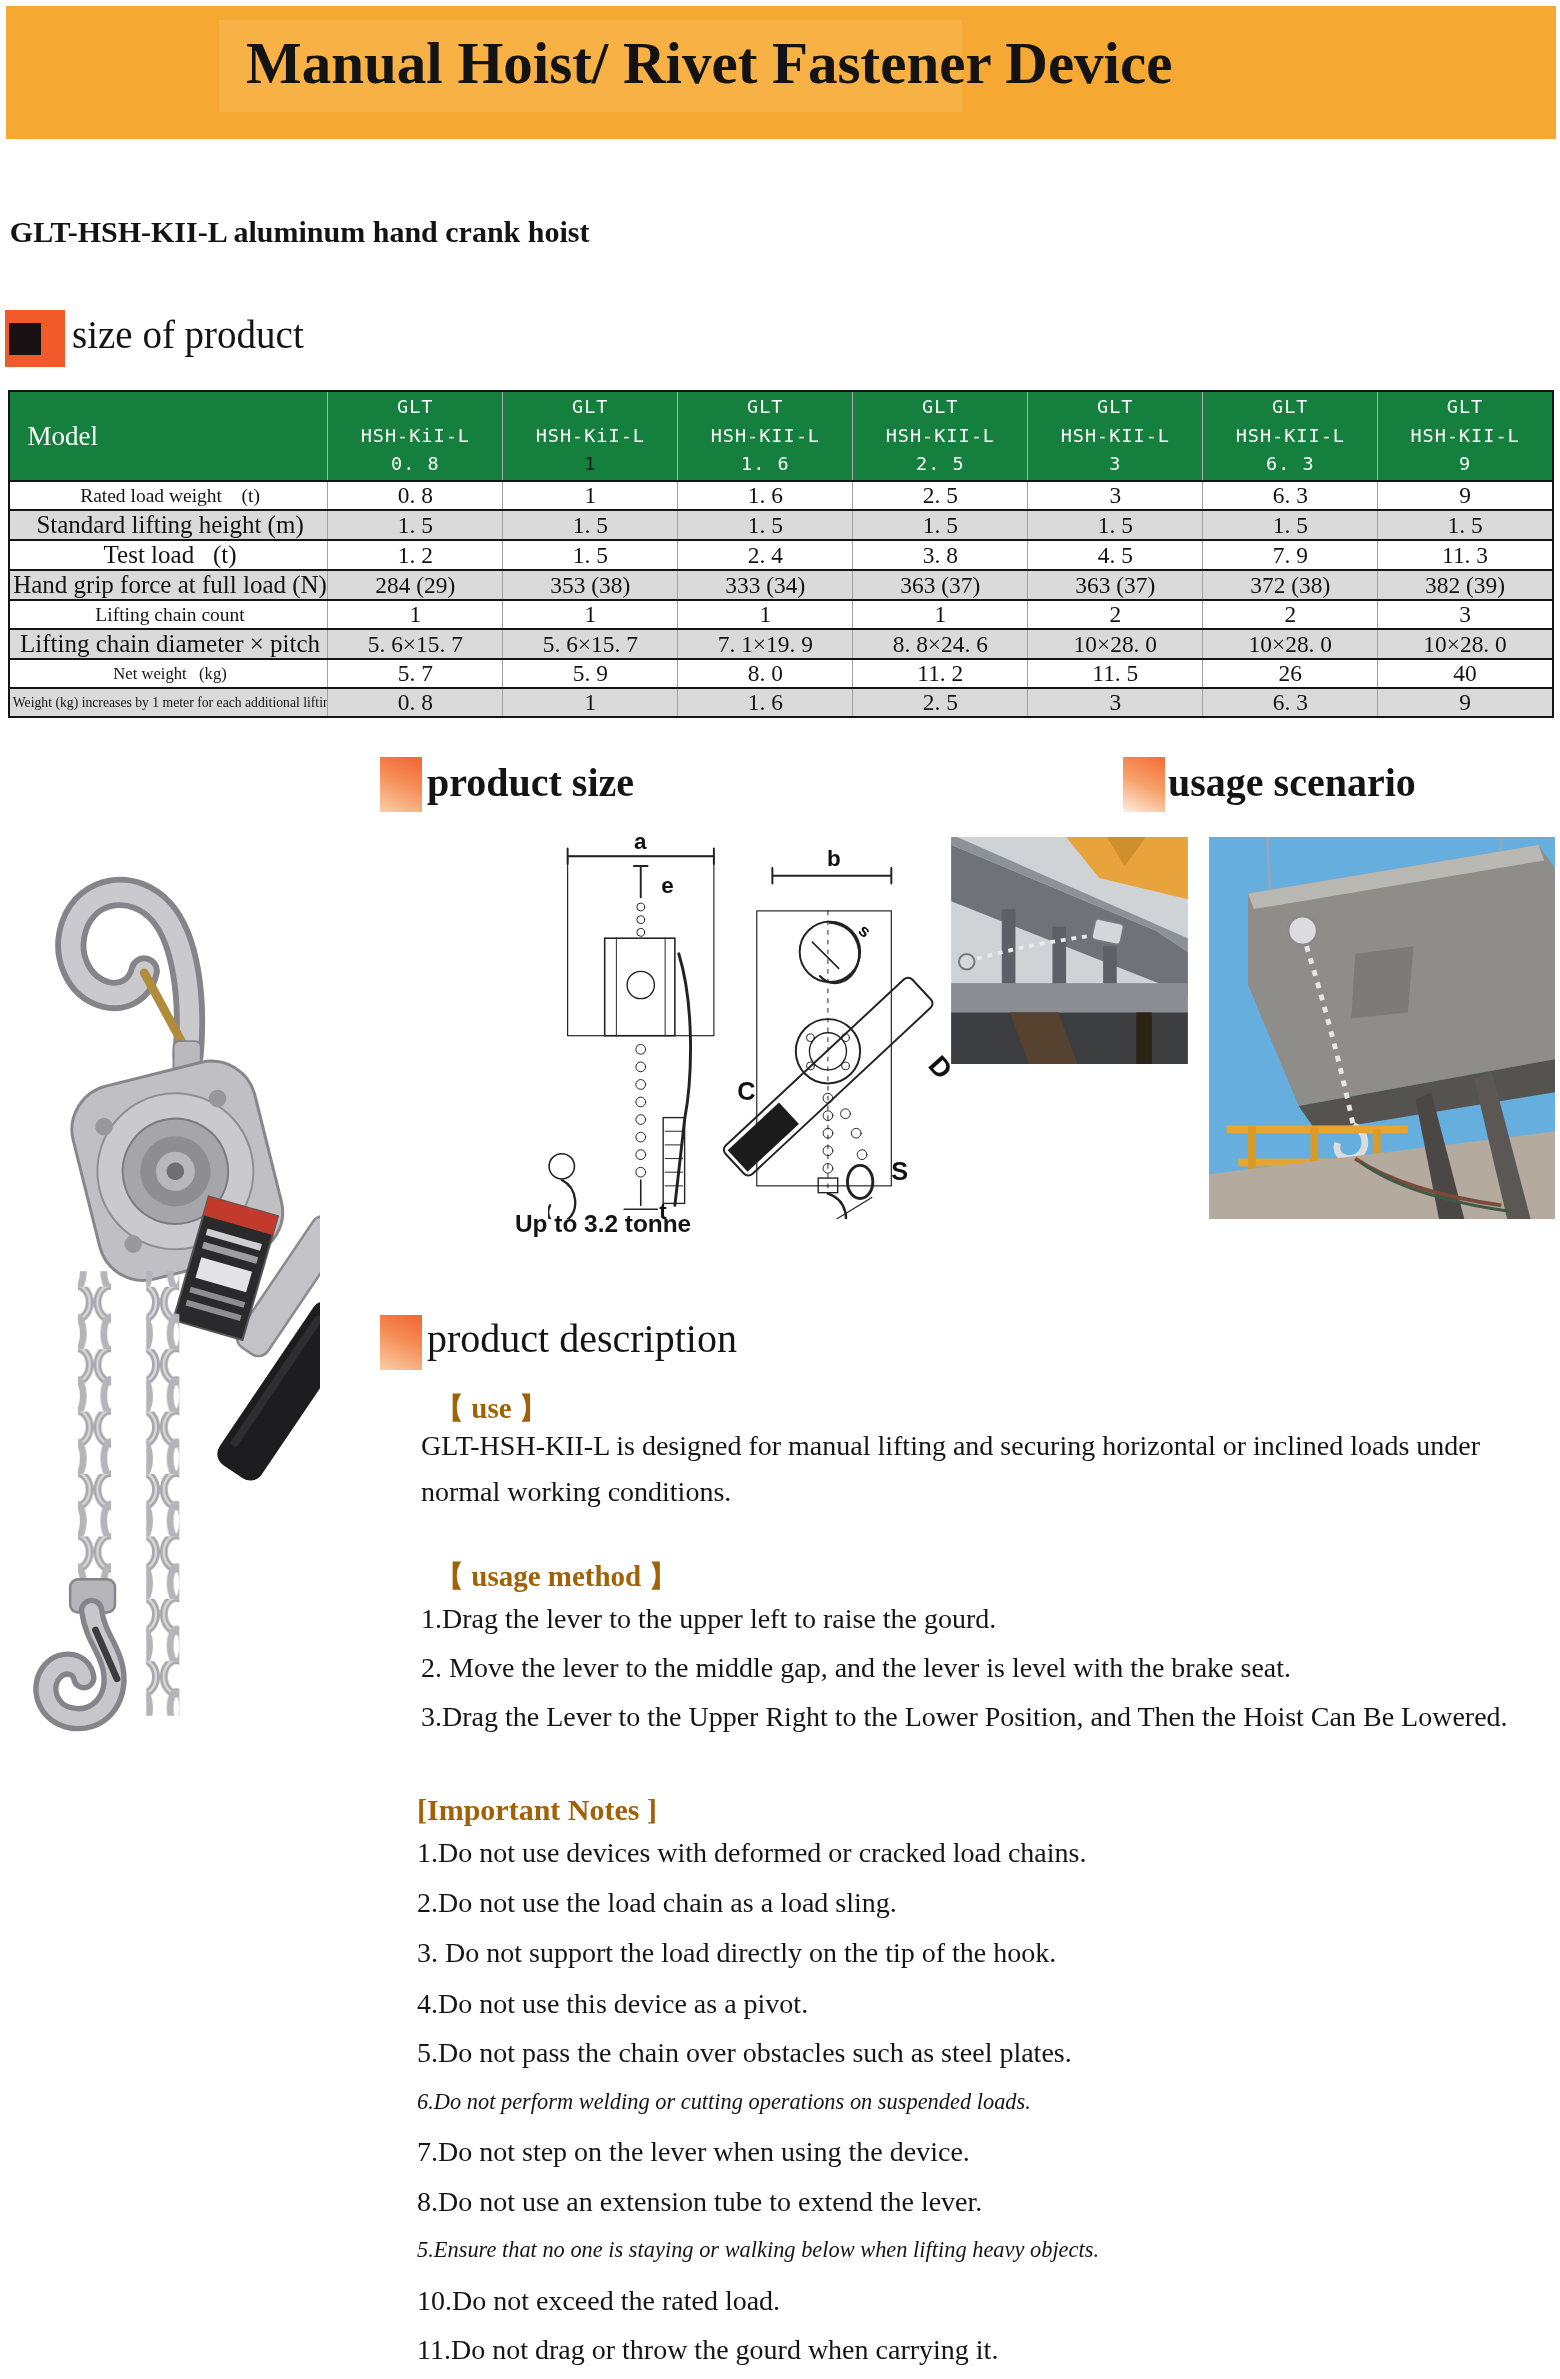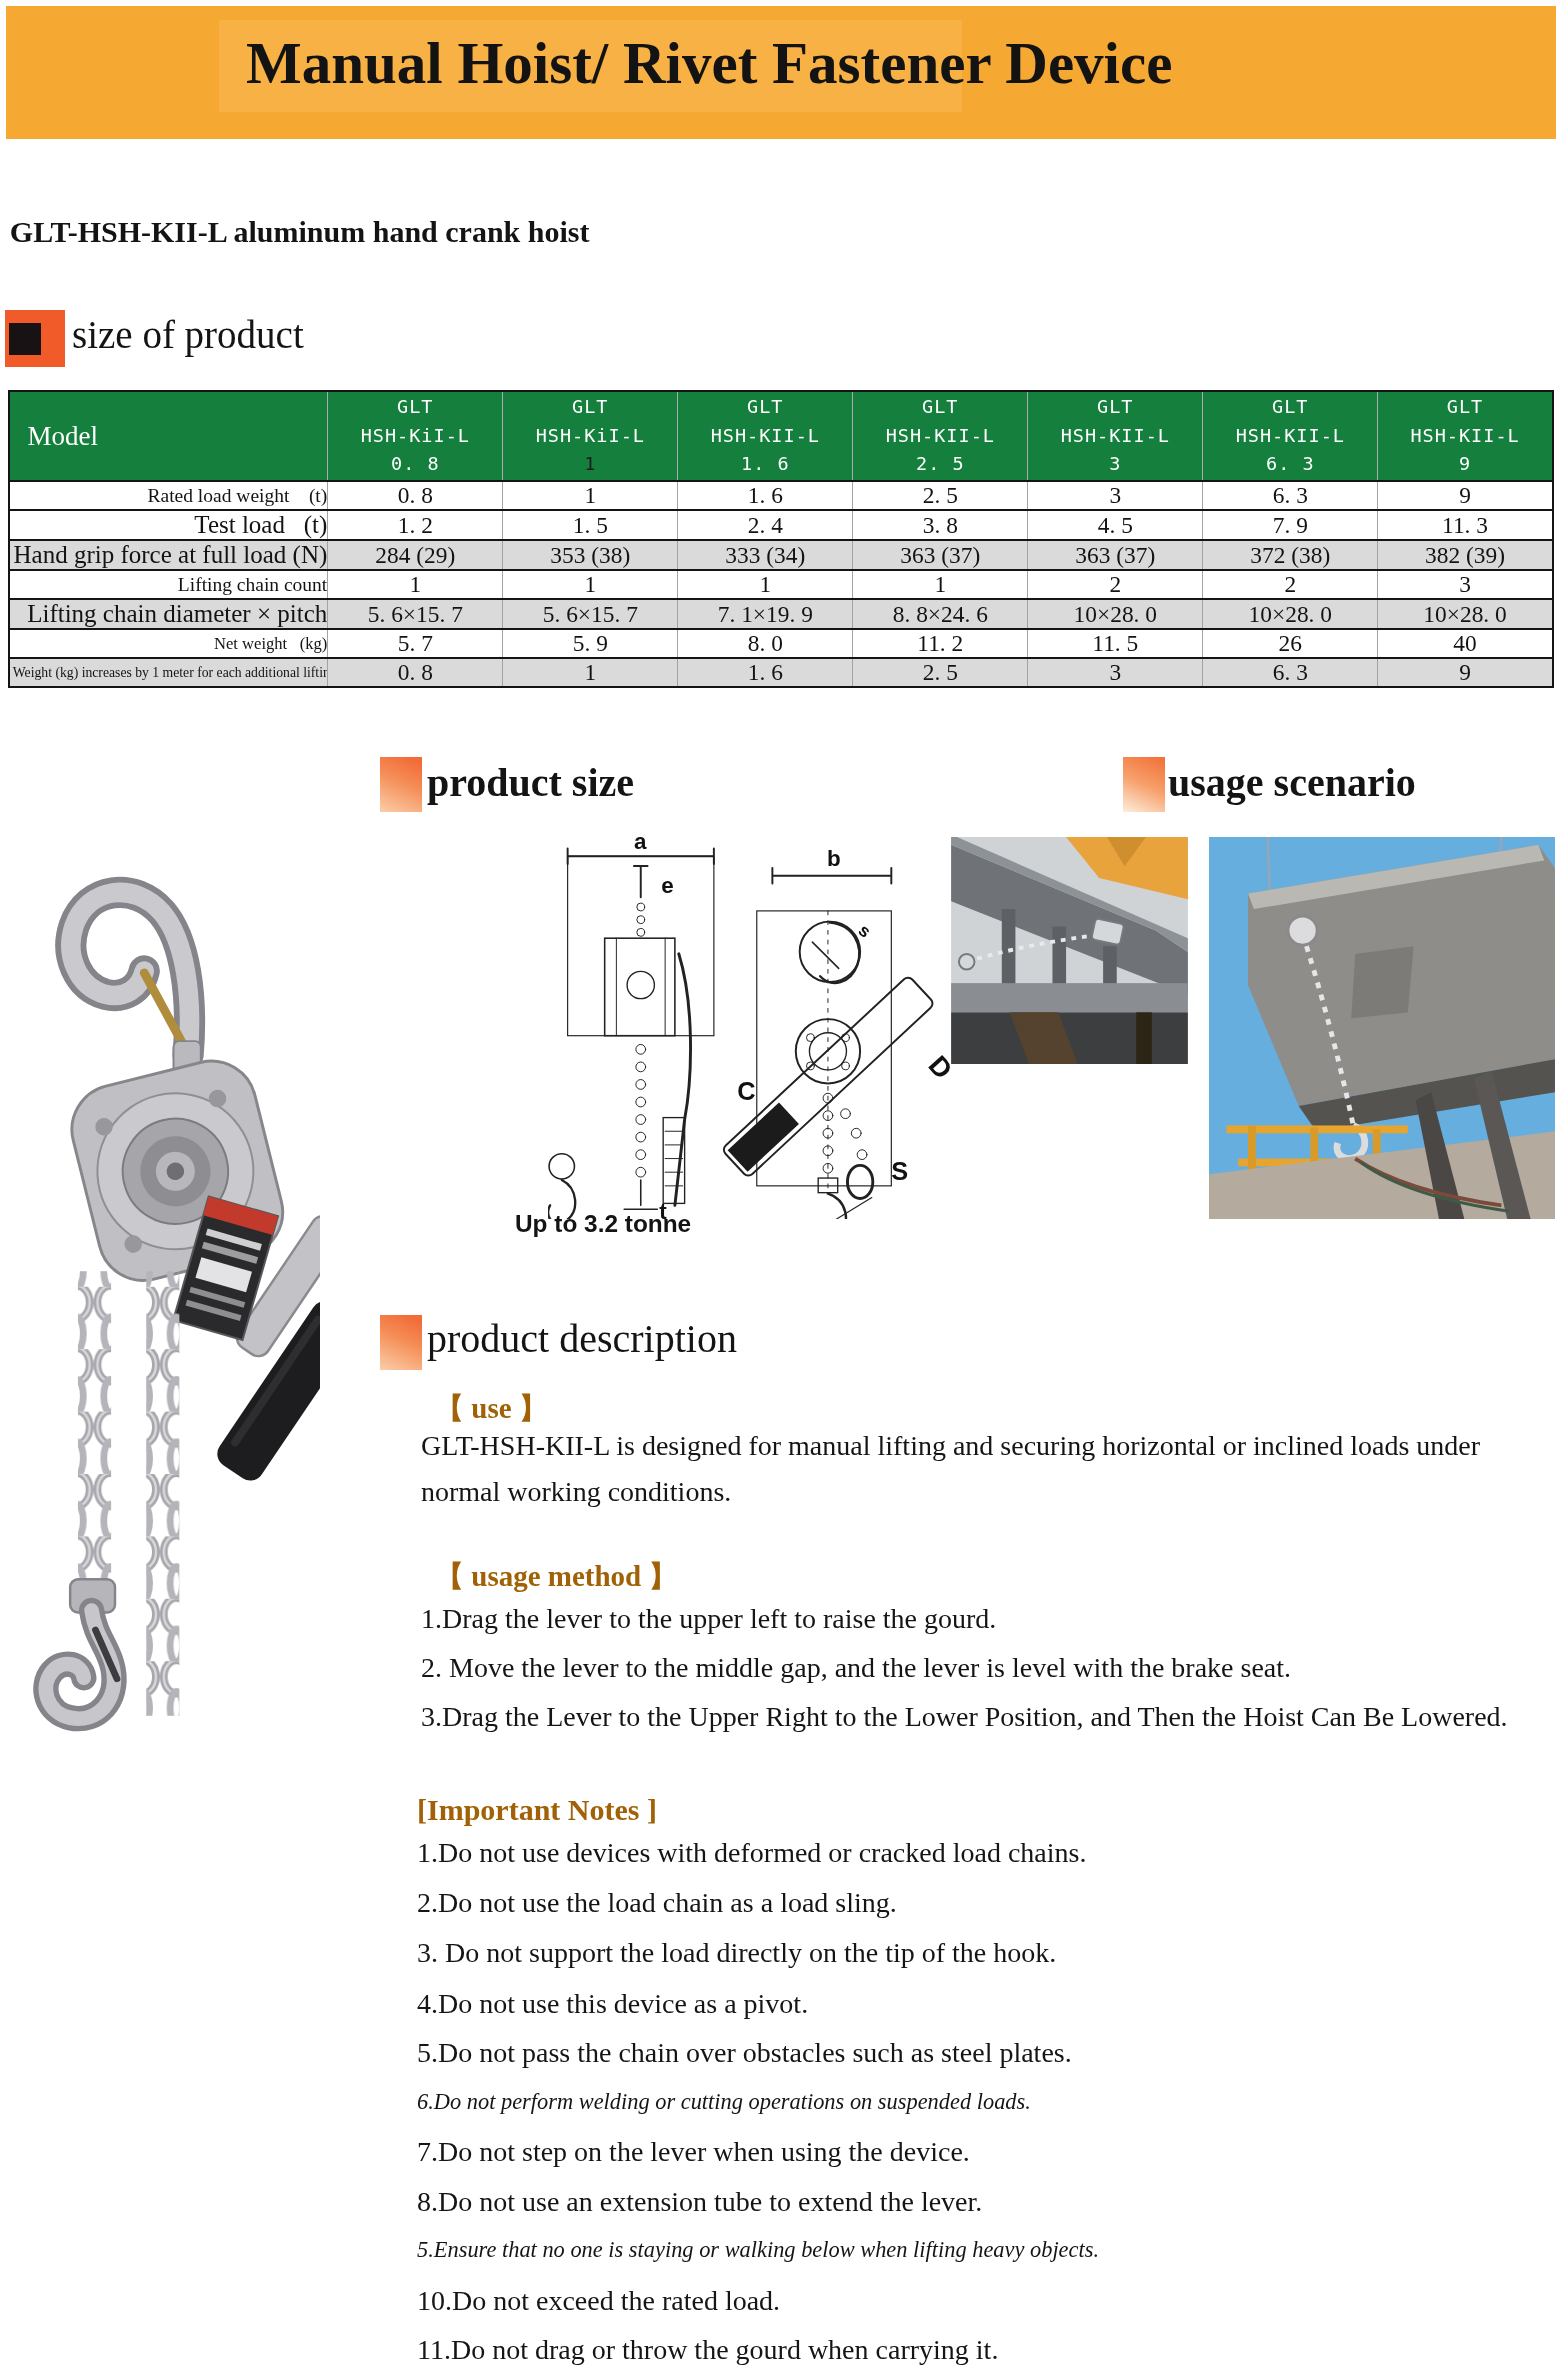--- a/index.html
+++ b/index.html
@@ -36,21 +36,21 @@
     font-family:"Liberation Serif", serif; font-size:27px; letter-spacing:0;
   }
   table.spec thead th .hline { line-height:1.55; }
   table.spec thead th .cap-dark { color:#1d1d1f; }
   table.spec tbody tr { border-top:2.9px solid #141414; }
   table.spec tbody td {
     height:29px; text-align:center; font-size:23.4px; color:#131313;
     border-left:1px solid #a3a3a7; background:#ffffff; white-space:nowrap;
   }
   table.spec tbody tr.shaded td { background:#DADADA; }
-  table.spec tbody td.label { text-align:right; padding-left:3px; border-left:none; }
+  table.spec tbody td.label { text-align:center; padding-left:3px; border-left:none; }
   table.spec tbody td.label.lg  { font-size:25px; }
   table.spec tbody td.label.sm  { font-size:19.5px; }
   table.spec tbody td.label.xs  { font-size:16.6px;border-radius:9px; }
   table.spec tbody td.label.xxs { font-size:13.7px; }
   
   .grad-icon { position:absolute; width:42px; height:55px; background:linear-gradient(205deg,#F26B38 8%,#F58D56 45%,#FBCDA8 100%); }
   .grad-icon.g2 { background:linear-gradient(205deg,#F2733B 5%,#F7A06B 50%,#fdeede 100%); }
   .mid-title { position:absolute; font-size:40px; font-weight:bold; white-space:nowrap; }
   .desc-title { position:absolute; left:427px; top:1315px; font-size:40px; white-space:nowrap; }
   
@@ -134,20 +134,30 @@
       <tbody>
         <tr>
           <td class="label sm">Rated load weight　(t)</td>
           <td>0. 8</td>
           <td>1</td>
           <td>1. 6</td>
           <td>2. 5</td>
           <td>3</td>
           <td>6. 3</td>
           <td>9</td>
+        </tr>
+        <tr class="shaded">
+          <td class="label lg">Standard lifting height (m)</td>
+          <td>1. 5</td>
+          <td>1. 5</td>
+          <td>1. 5</td>
+          <td>1. 5</td>
+          <td>1. 5</td>
+          <td>1. 5</td>
+          <td>1. 5</td>
         </tr>
         <tr>
           <td class="label lg">Test load  (t)</td>
           <td>1. 2</td>
           <td>1. 5</td>
           <td>2. 4</td>
           <td>3. 8</td>
           <td>4. 5</td>
           <td>7. 9</td>
           <td>11. 3</td>

